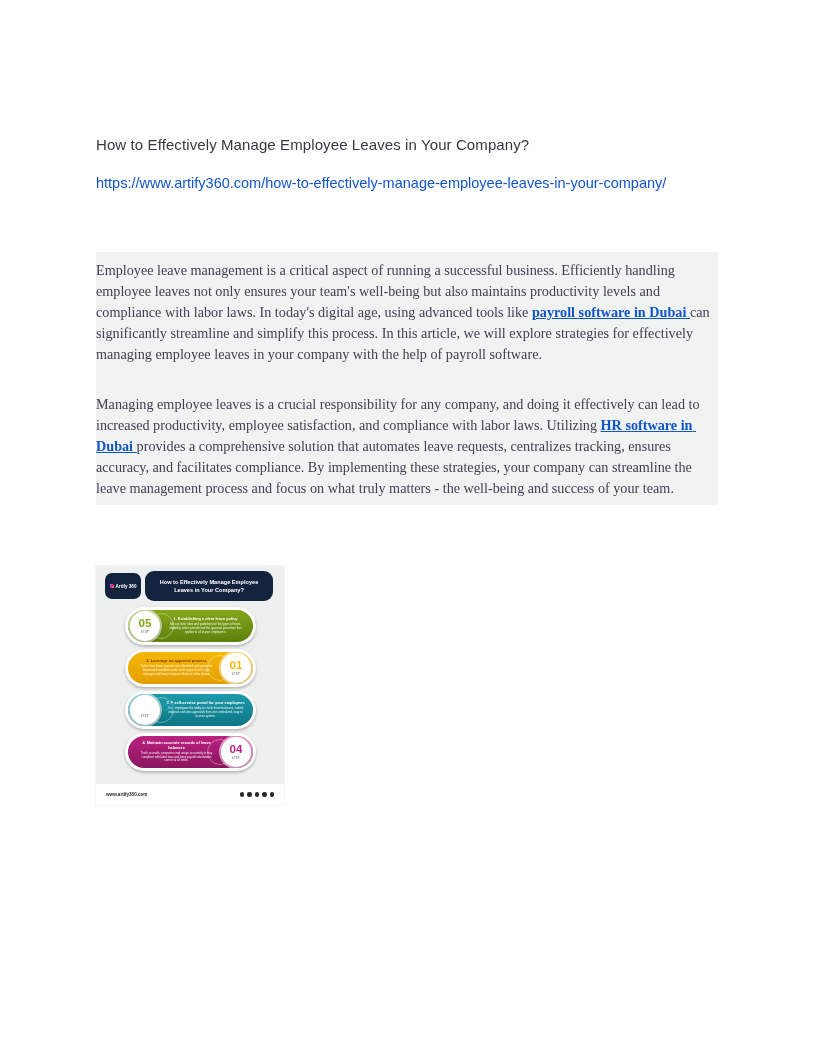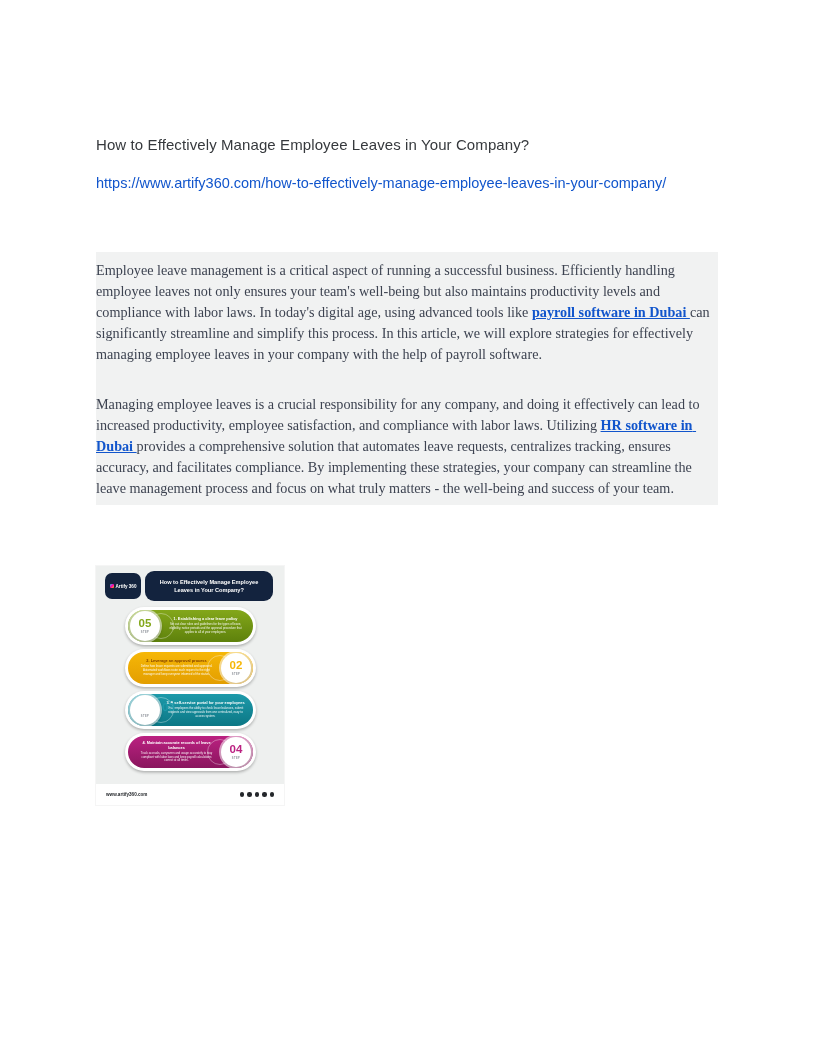--- a/index.html
+++ b/index.html
@@ -153,21 +153,21 @@
         <div class="step-heading" style="color: rgb(255, 255, 255);">1. Establishing a clear leave policy</div>
         <div class="step-body">Set out clear rules and guidelines for the types of leave, eligibility, notice periods and the approval procedure that applies to all of your employees.</div>
       </div>
     </div>
   </div>
 
   <div class="step-pill circle-right" style="top:83px">
     <div class="step-inner" style="background: linear-gradient(rgb(246, 183, 7) 0%, rgb(227, 158, 0) 100%);">
       <div class="step-deco"></div>
       <div class="step-circle">
-        <span class="num" style="color: rgb(246, 183, 7);">02</span>
+        <span class="num" style="color: rgb(246, 183, 7);">01</span>
         <span class="step-lbl">STEP</span>
       </div>
       <div class="step-text">
         <div class="step-heading" style="color: rgb(124, 60, 0);">2. Leverage an approval process</div>
         <div class="step-body">Define how leave requests are submitted and approved. Automated workflows route each request to the right manager and keep everyone informed of the status.</div>
       </div>
     </div>
   </div>
 
   <div class="step-pill circle-left" style="top:125px">

